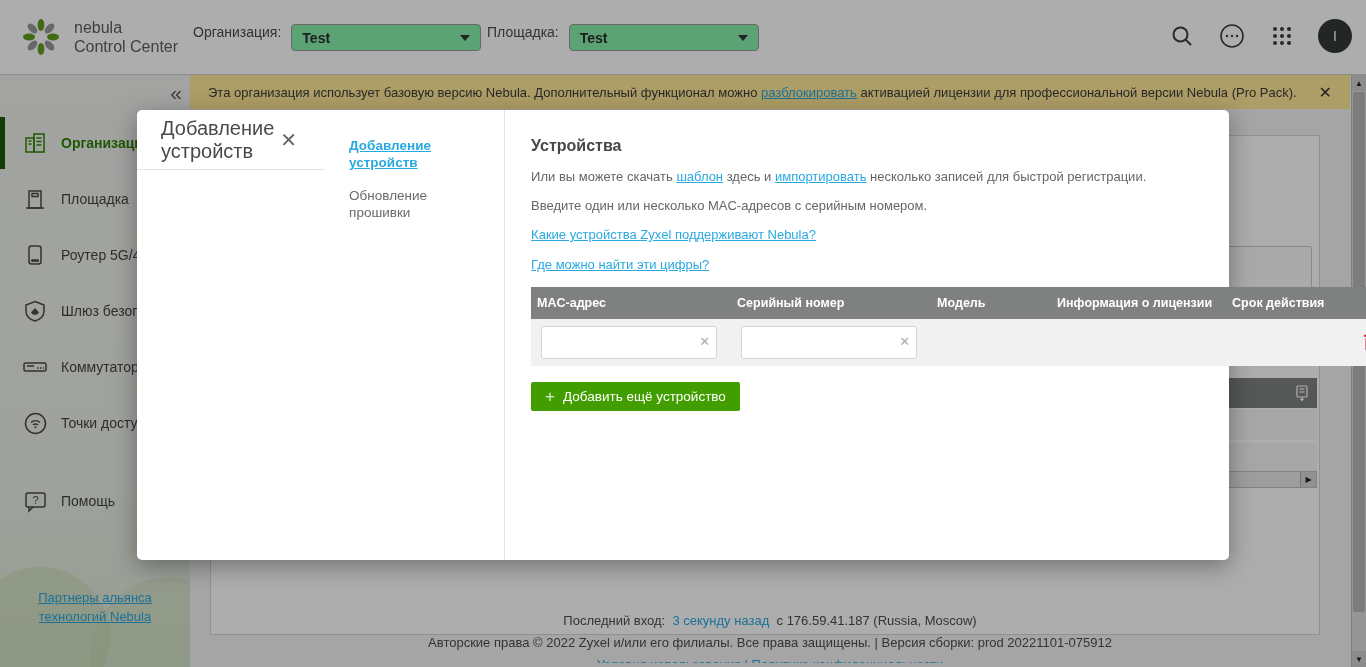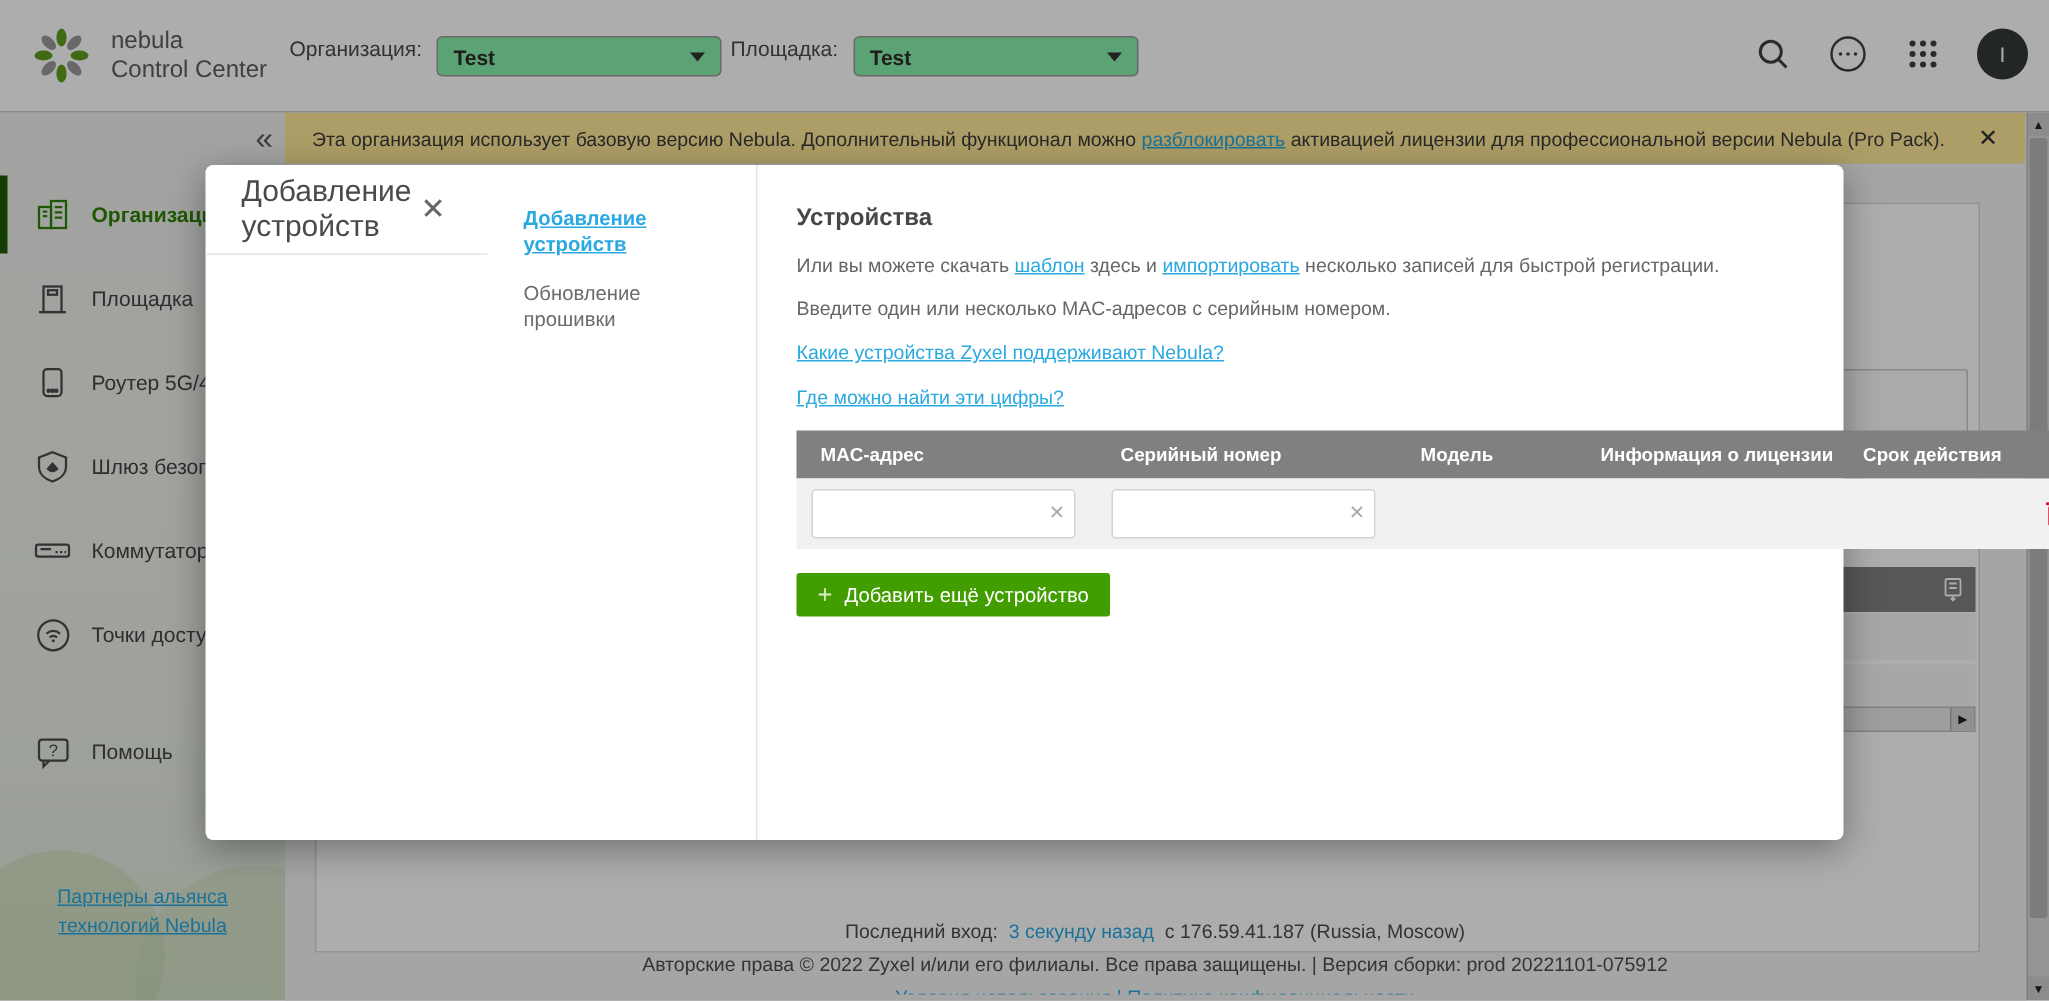--- a/index.html
+++ b/index.html
@@ -74,21 +74,21 @@
   .modal-nav .navlink { display:block; margin-bottom:16px; cursor:pointer; }
   .modal-nav .navlink.active { color:#29a9e0; font-weight:bold; text-decoration:underline; }
   .modal-nav .navlink.idle { color:#6b6b6b; }
   .modal-content { flex:1; padding:27px 25px 0 26px; min-width:0; }
   .section-title { font-size:16px; font-weight:bold; color:#474747; margin-bottom:14px; }
   .mc-p { font-size:13px; color:#666; margin-bottom:14px; }
   .mc-link { display:block; font-size:13px; margin-bottom:15px; width:fit-content; }
 
   .dev-table { margin-top:13px; width:861px; }
   .dt-head { display:grid; grid-template-columns:200px 200px 120px 175px 1fr; background:#7f8080; color:#fff; height:32px; align-items:center; font-size:12.5px; font-weight:bold; }
-  .dt-head > div { padding-left:16px; white-space:nowrap; overflow:hidden; }
+  .dt-head > div { padding-left:6px; white-space:nowrap; overflow:hidden; }
   .dt-row { position:relative; display:grid; grid-template-columns:200px 200px 120px 175px 1fr; background:#f1f1f1; height:47px; align-items:center; }
   .cell-input { position:relative; margin-left:10px; width:176px; height:33px; }
   .cell-input input { width:176px; height:33px; border:1px solid #d4d4d4; border-radius:3px; background:#fff; padding:0 26px 0 8px; font-size:13px; color:#333; outline:none; }
   .clear-x { position:absolute; right:7px; top:8px; font-size:13px; color:#a9a9a9; cursor:pointer; }
   .trash-btn { position:absolute; right:13px; top:14px; cursor:pointer; }
 
   .add-btn { margin-top:16px; height:29px; background:#429e00; border:none; border-radius:2px; color:#fff; font-size:13.5px; display:flex; align-items:center; gap:8px; padding:0 14px; cursor:pointer; font-family:inherit; }
   .add-btn .plus { font-size:17px; color:#d9ecc9; line-height:14px; }
 
   .modal-footer { flex:0 0 61px; border-top:1px solid #e4e4e4; display:flex; align-items:flex-start; justify-content:flex-end; gap:9px; padding:15px 25px 0 0; }

